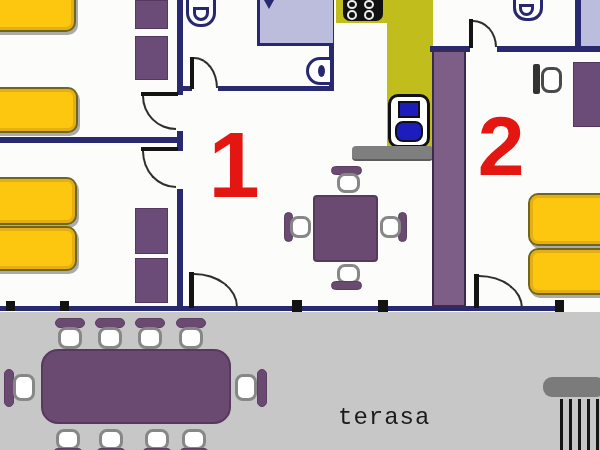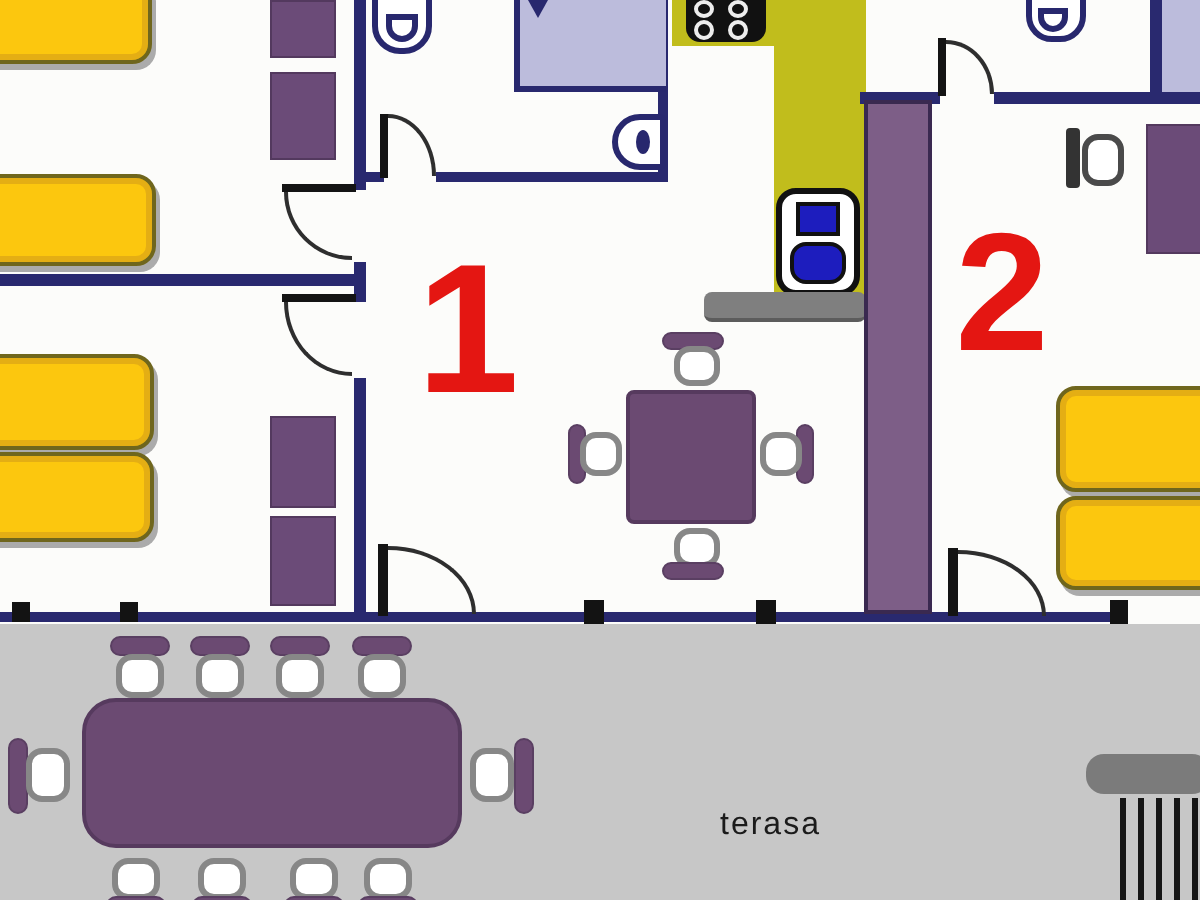--- a/index.html
+++ b/index.html
@@ -145,21 +145,21 @@
   <div class="chair-seat" style="left:145px;top:429px;width:24px;height:21px;"></div>
   <div class="chair-back" style="left:142px;top:448px;width:30px;height:10px;"></div>
   <div class="chair-seat" style="left:182px;top:429px;width:24px;height:21px;"></div>
   <div class="chair-back" style="left:179px;top:448px;width:30px;height:10px;"></div>
 
   <div class="chair-back" style="left:4px;top:369px;width:10px;height:38px;"></div>
   <div class="chair-seat" style="left:13px;top:374px;width:22px;height:27px;"></div>
   <div class="chair-back" style="left:257px;top:369px;width:10px;height:38px;"></div>
   <div class="chair-seat" style="left:235px;top:374px;width:22px;height:27px;"></div>
 
-  <div style="left:360px;top:404px;font-size:16px;color:#1b1b1b;letter-spacing:1px;">terasa</div>
+  <div style="left:338px;top:404px;font-size:24px;color:#1b1b1b;letter-spacing:1px;font-family:Liberation Mono, monospace;">terasa</div>
 
   <div style="left:543px;top:377px;width:62px;height:20px;background:#7b7b7b;border-radius:9px;"></div>
   <div class="stair-line" style="left:560px;top:399px;width:3px;height:51px;"></div>
   <div class="stair-line" style="left:569px;top:399px;width:3px;height:51px;"></div>
   <div class="stair-line" style="left:578px;top:399px;width:3px;height:51px;"></div>
   <div class="stair-line" style="left:587px;top:399px;width:3px;height:51px;"></div>
   <div class="stair-line" style="left:596px;top:399px;width:3px;height:51px;"></div>
 
 </div>
 

